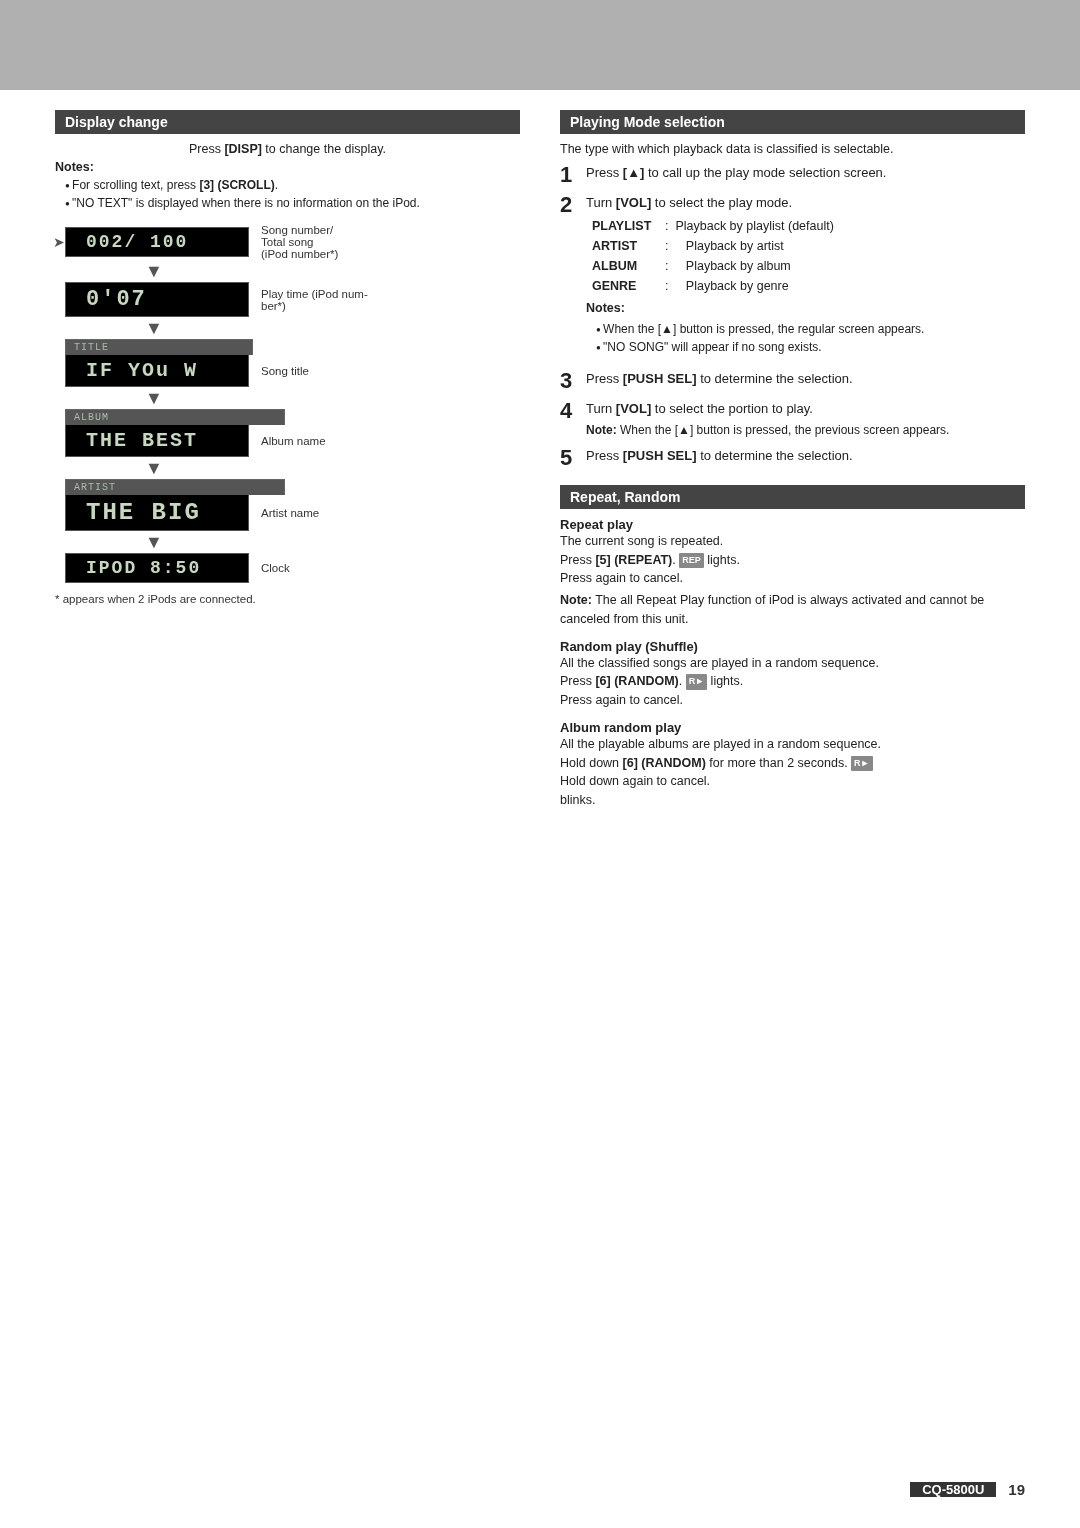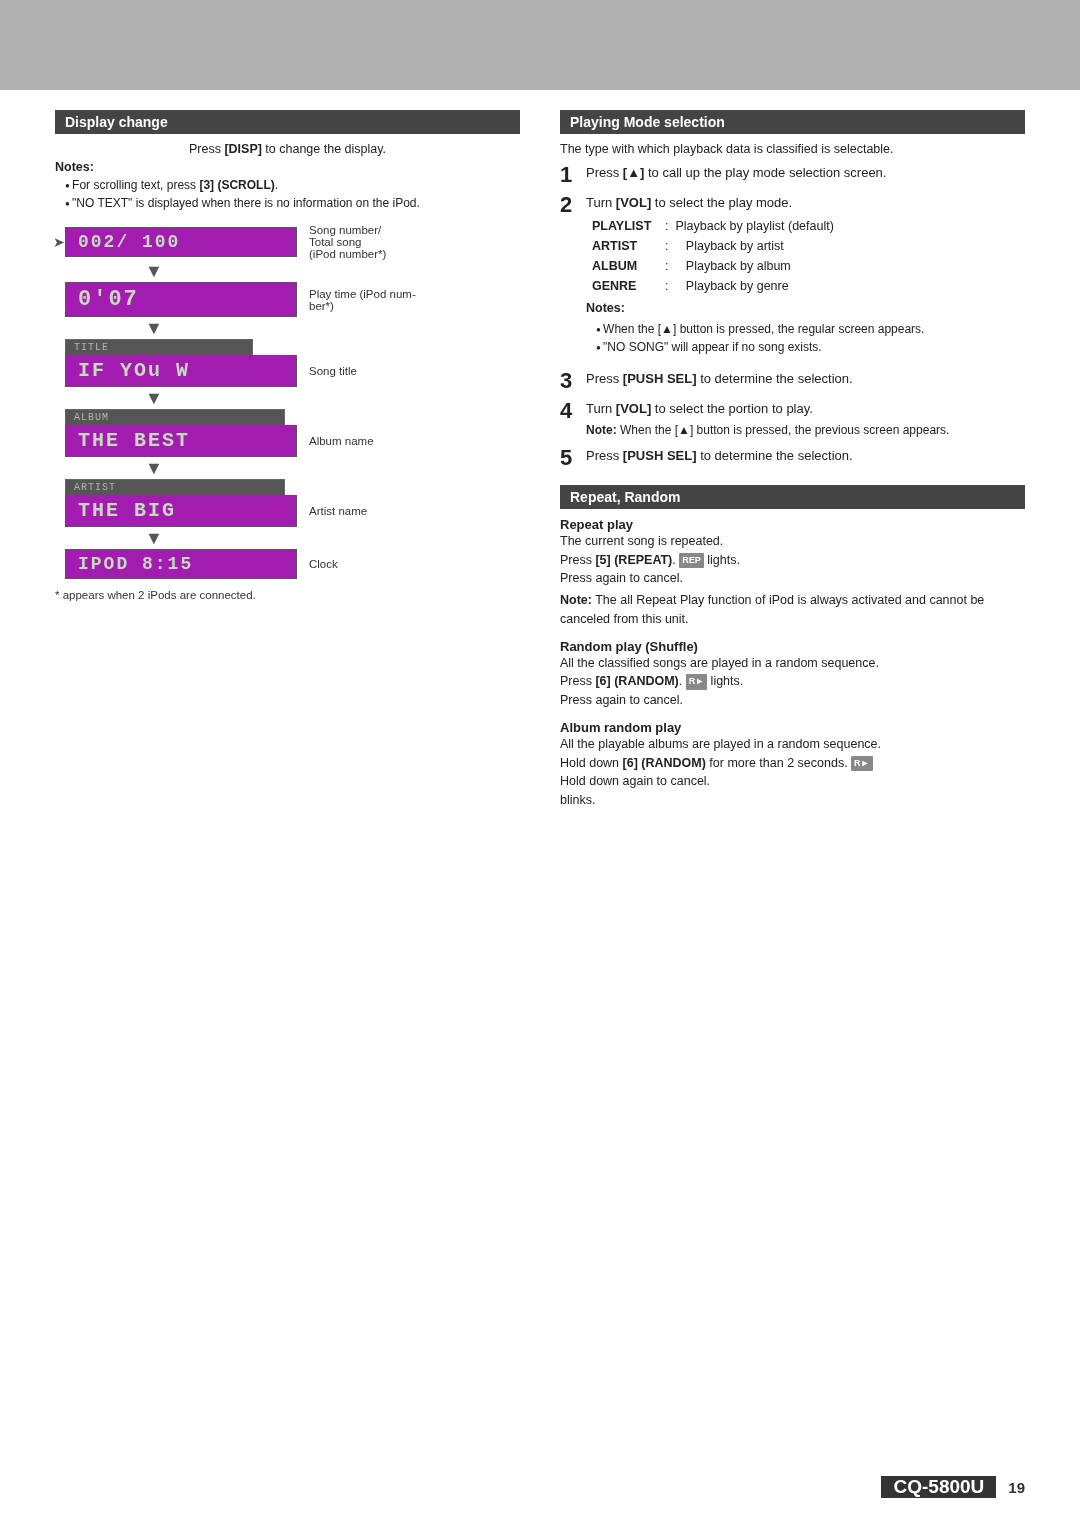--- a/index.html
+++ b/index.html
@@ -94,28 +94,28 @@
     }
 
     .lcd-row {
       display: flex;
       align-items: center;
       margin-bottom: 2px;
       position: relative;
     }
 
     .lcd-screen {
-      background: #a21caf;
+      background: #000000;
       color: #c8d8c0;
       font-family: 'Courier New', monospace;
       font-weight: bold;
-      padding: 4px 12px;
+      padding: 4px 20px;
       letter-spacing: 2px;
       font-size: 18px;
-      width: 232px;
+      width: 184px;
       display: inline-block;
       border: 1px solid #555;
       position: relative;
     }
 
     .lcd-label {
       font-size: 11.5px;
       color: #333;
       margin-left: 12px;
       white-space: nowrap;
@@ -224,21 +224,21 @@
       right: 55px;
       display: flex;
       align-items: center;
       gap: 12px;
     }
 
     .model-badge {
       background: #333;
       color: #fff;
       font-weight: bold;
-      font-size: 19px;
+      font-size: 13px;
       padding: 0 12px;
     }
 
     .page-number {
       font-size: 15px;
       font-weight: bold;
       color: #333;
     }
 
     
@@ -319,29 +319,29 @@
             <div class="lcd-screen" style="font-size:20px; border-top:none;">THE BEST</div>
             <div class="lcd-label">Album name</div>
           </div>
         </div>
 
         <div class="arrow-down">▼</div>
 
         <div>
           <div style="background:#555; color:#aabba8; font-family:'Courier New',monospace; font-size:10px; letter-spacing:1px; width:220px; padding:2px 8px; border:1px solid #666; border-bottom:none;">ARTIST</div>
           <div class="lcd-row">
-            <div class="lcd-screen" style="font-size:20px; border-top:none;">THE BIG</div>
+            <div class="lcd-screen" style="font-size:24px; border-top:none;">THE BIG</div>
             <div class="lcd-label">Artist name</div>
           </div>
         </div>
 
         <div class="arrow-down">▼</div>
 
         <div class="lcd-row">
-          <div class="lcd-screen" style="font-size:18px;">IPOD 8:15</div>
+          <div class="lcd-screen" style="font-size:18px;">IPOD 8:50</div>
           <div class="lcd-label">Clock</div>
         </div>
 
       </div>
 
       <p class="footnote">* appears when 2 iPods are connected.</p>
 
     </div>
 
     <div class="right-column">

